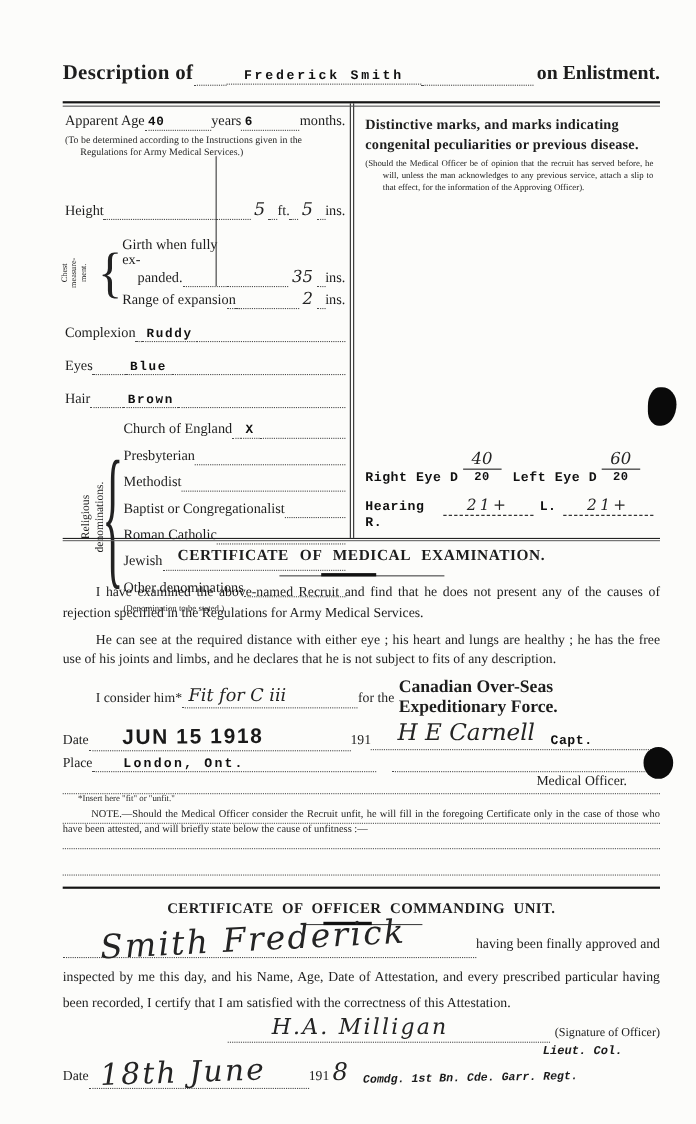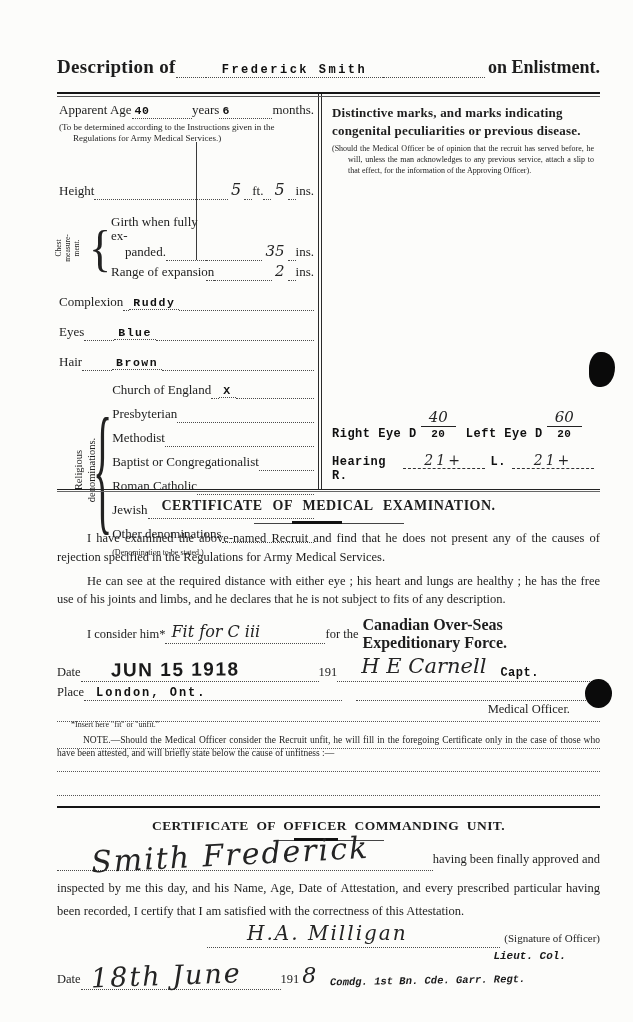--- a/index.html
+++ b/index.html
@@ -92,21 +92,21 @@
   .force{font-weight:700;font-size:16px;margin-left:4px;}
   .mc-date-row{display:flex;align-items:baseline;margin-top:5px;}
   .stamp-lead{flex:0 0 238px;}
   .stamp{display:inline-block;font-family:"Liberation Sans",sans-serif;font-weight:700;font-size:19px;
          letter-spacing:1.5px;color:#1a1a1a;padding:0 0 0 30px;transform:rotate(-.5deg);white-space:nowrap;}
   .sig-zone{flex:1;}
   .mc-sig{font-size:21px;position:relative;top:-3px;padding-left:24px;white-space:nowrap;}
   .capt{margin-left:14px;font-size:12px;}
   .mc-place-row{display:flex;align-items:baseline;margin-top:3px;}
   .place-lead{flex:0 0 258px;}
-  .place-val{letter-spacing:2px;margin-left:12px;font-size:12px;}
+  .place-val{letter-spacing:2px;margin-left:28px;font-size:12px;}
   .spacer14{flex:0 0 14px;}
   .mo-line{text-align:right;padding-right:30px;margin-top:1px;}
   .foot{font-size:8px;margin-top:3px;padding-left:14px;color:#262626;}
   .mc-note{font-size:9.5px;line-height:1.35;margin-top:5px;text-align:justify;text-indent:26px;color:#222;}
 
   .blanks{position:absolute;top:699px;left:57px;width:543px;}
   .bl{border-bottom:1.3px dotted #555;}
   .bl:nth-of-type(1){height:22px;}
   .bl:nth-of-type(2){height:26px;}
   .bl:nth-of-type(3){height:22px;}

